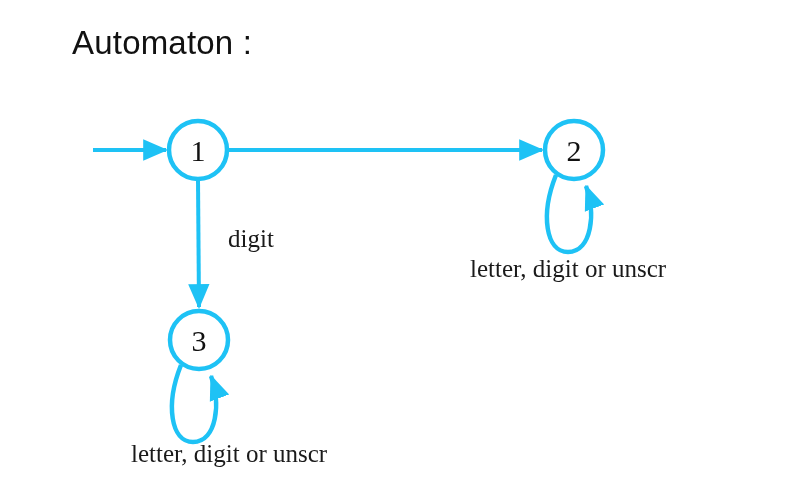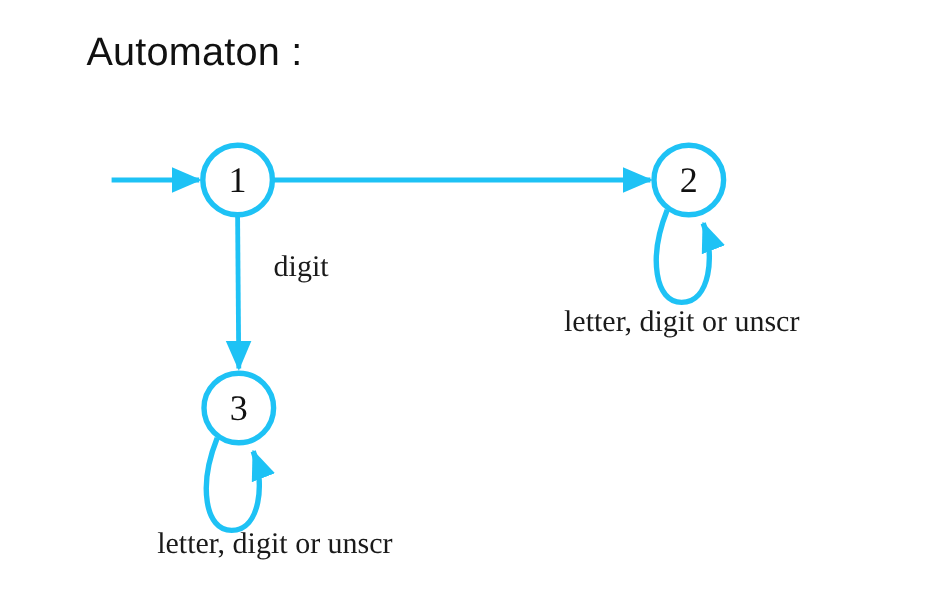--- a/index.html
+++ b/index.html
@@ -96,19 +96,19 @@
     <circle cx="198" cy="150" r="29" fill="#ffffff" stroke="#1ec2f5" stroke-width="4.5"></circle>
     <circle cx="574" cy="150" r="29" fill="none" stroke="#1ec2f5" stroke-width="4.5"></circle>
     <circle cx="199" cy="340" r="29" fill="none" stroke="#1ec2f5" stroke-width="4.5"></circle>
   </svg>
 
   <div class="state-label" style="left:198px; top:151px;">1</div>
   <div class="state-label" style="left:574px; top:151px;">2</div>
   <div class="state-label" style="left:199px; top:341px;">3</div>
 
 
-  <div class="edge-label" style="left:228px; top:209px;text-align:right;">digit</div>
+  <div class="edge-label" style="left:228px; top:225px;text-align:right;">digit</div>
 
   <div class="edge-label" style="left:470px; top:255px;">letter, digit or unscr</div>
 
   <div class="edge-label" style="left:131px; top:440px;">letter, digit or unscr</div>
 
 </div>
 
 </body></html>

